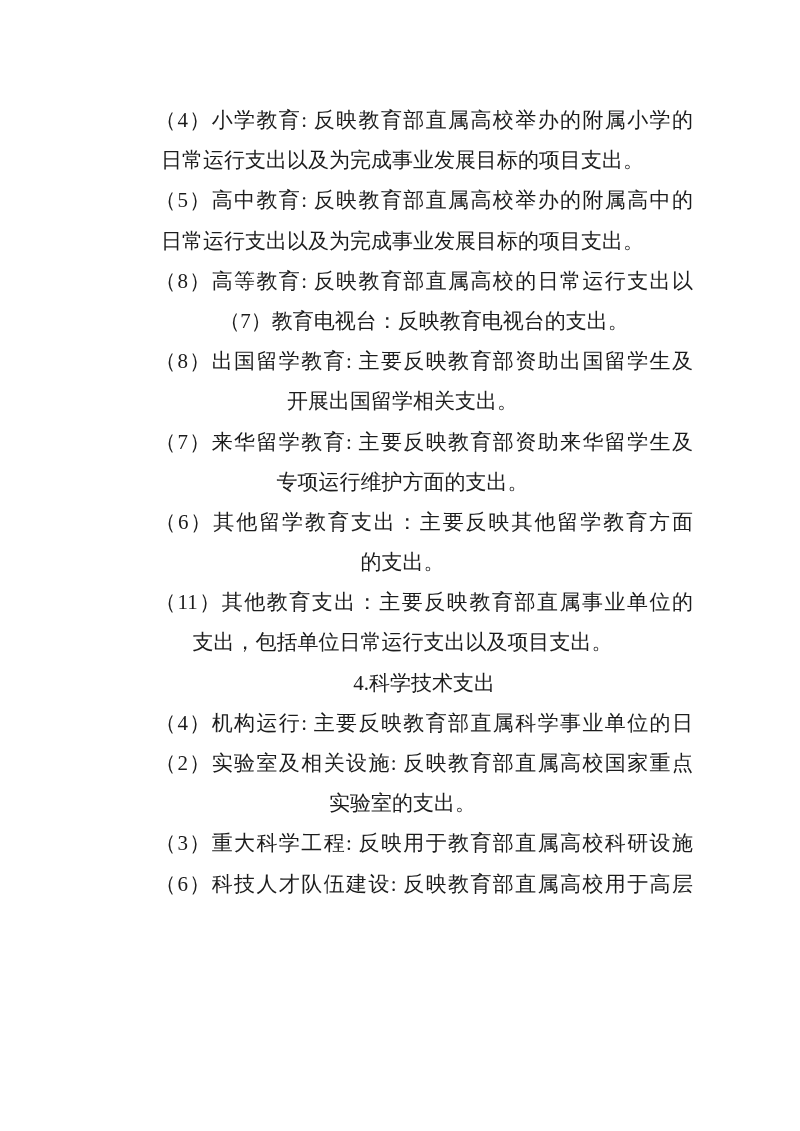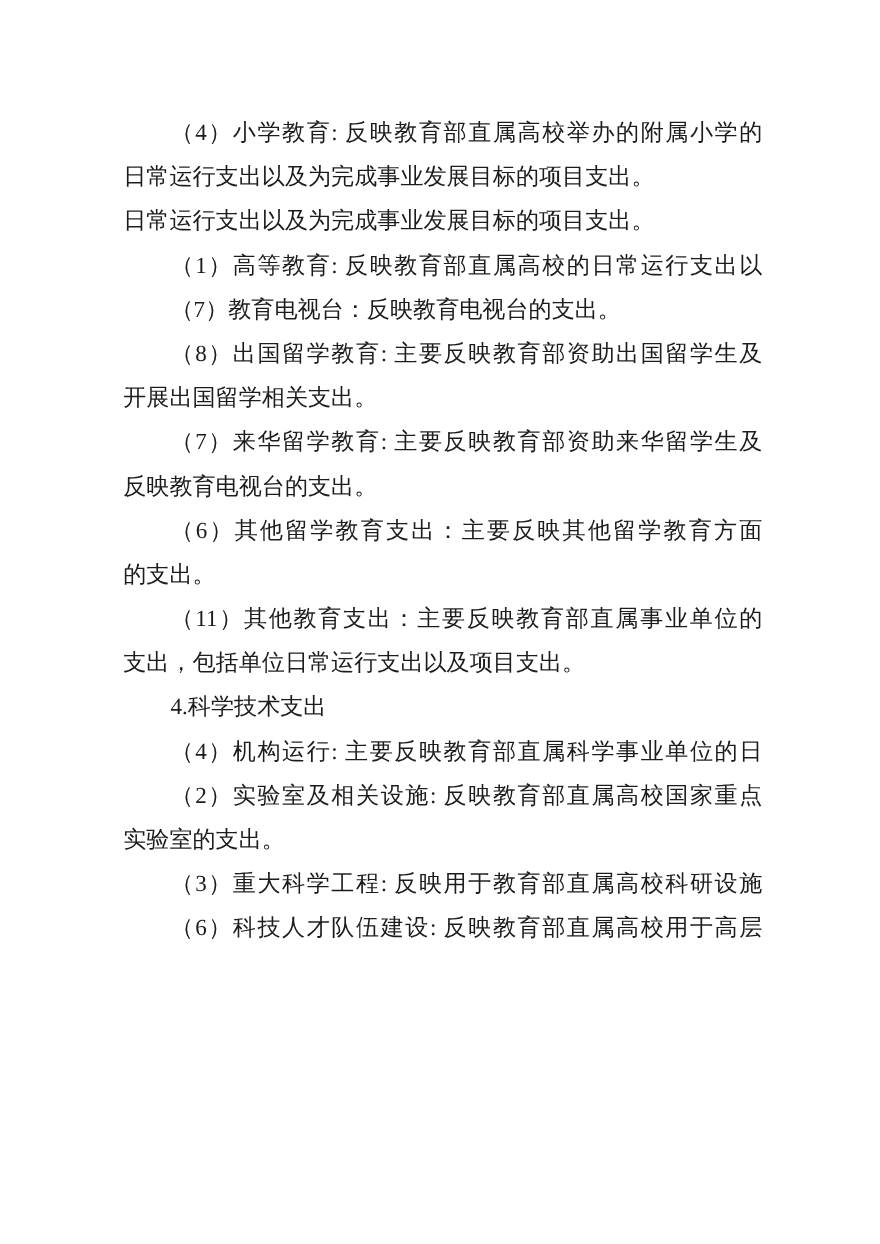--- a/index.html
+++ b/index.html
@@ -20,21 +20,21 @@
     left: 112px;
     top: 100px;
     width: 581px;
     color: #1c1c1c;
   }
   .line {
     height: 40.2px;
     line-height: 40.2px;
     font-size: 21px;
     white-space: nowrap;
-    text-align: left;
+    text-align: center;
   }
   .line.fill {
     white-space: normal;
     text-align: justify;
     text-align-last: justify;
     text-justify: inter-character;
   }
   .line.indent {
     padding-left: 43px;
   }
@@ -55,35 +55,36 @@
 </head>
 <body>
 
 <div class="page">
   <div class="doc-body" id="doc-body">
       <div>
         <div class="line fill indent">（4）小学教育: 反映教育部直属高校举办的附属小学的</div>
         <div class="line">日常运行支出以及为完成事业发展目标的项目支出。</div>
       </div>
       <div>
+        <div class="line fill indent">（5）高中教育: 反映教育部直属高校举办的附属高中的</div>
         <div class="line">日常运行支出以及为完成事业发展目标的项目支出。</div>
       </div>
       <div>
-        <div class="line fill indent">（1）高等教育: 反映教育部直属高校的日常运行支出以</div>
+        <div class="line fill indent">（8）高等教育: 反映教育部直属高校的日常运行支出以</div>
       </div>
       <div>
         <div class="line indent">（7）教育电视台：反映教育电视台的支出。</div>
       </div>
       <div>
         <div class="line fill indent">（8）出国留学教育: 主要反映教育部资助出国留学生及</div>
         <div class="line">开展出国留学相关支出。</div>
       </div>
       <div>
         <div class="line fill indent">（7）来华留学教育: 主要反映教育部资助来华留学生及</div>
-        <div class="line">反映教育电视台的支出。</div>
+        <div class="line">专项运行维护方面的支出。</div>
       </div>
       <div>
         <div class="line fill indent">（6）其他留学教育支出：主要反映其他留学教育方面</div>
         <div class="line">的支出。</div>
       </div>
       <div>
         <div class="line fill indent">（11）其他教育支出：主要反映教育部直属事业单位的</div>
         <div class="line">支出，包括单位日常运行支出以及项目支出。</div>
       </div>
       <div>

